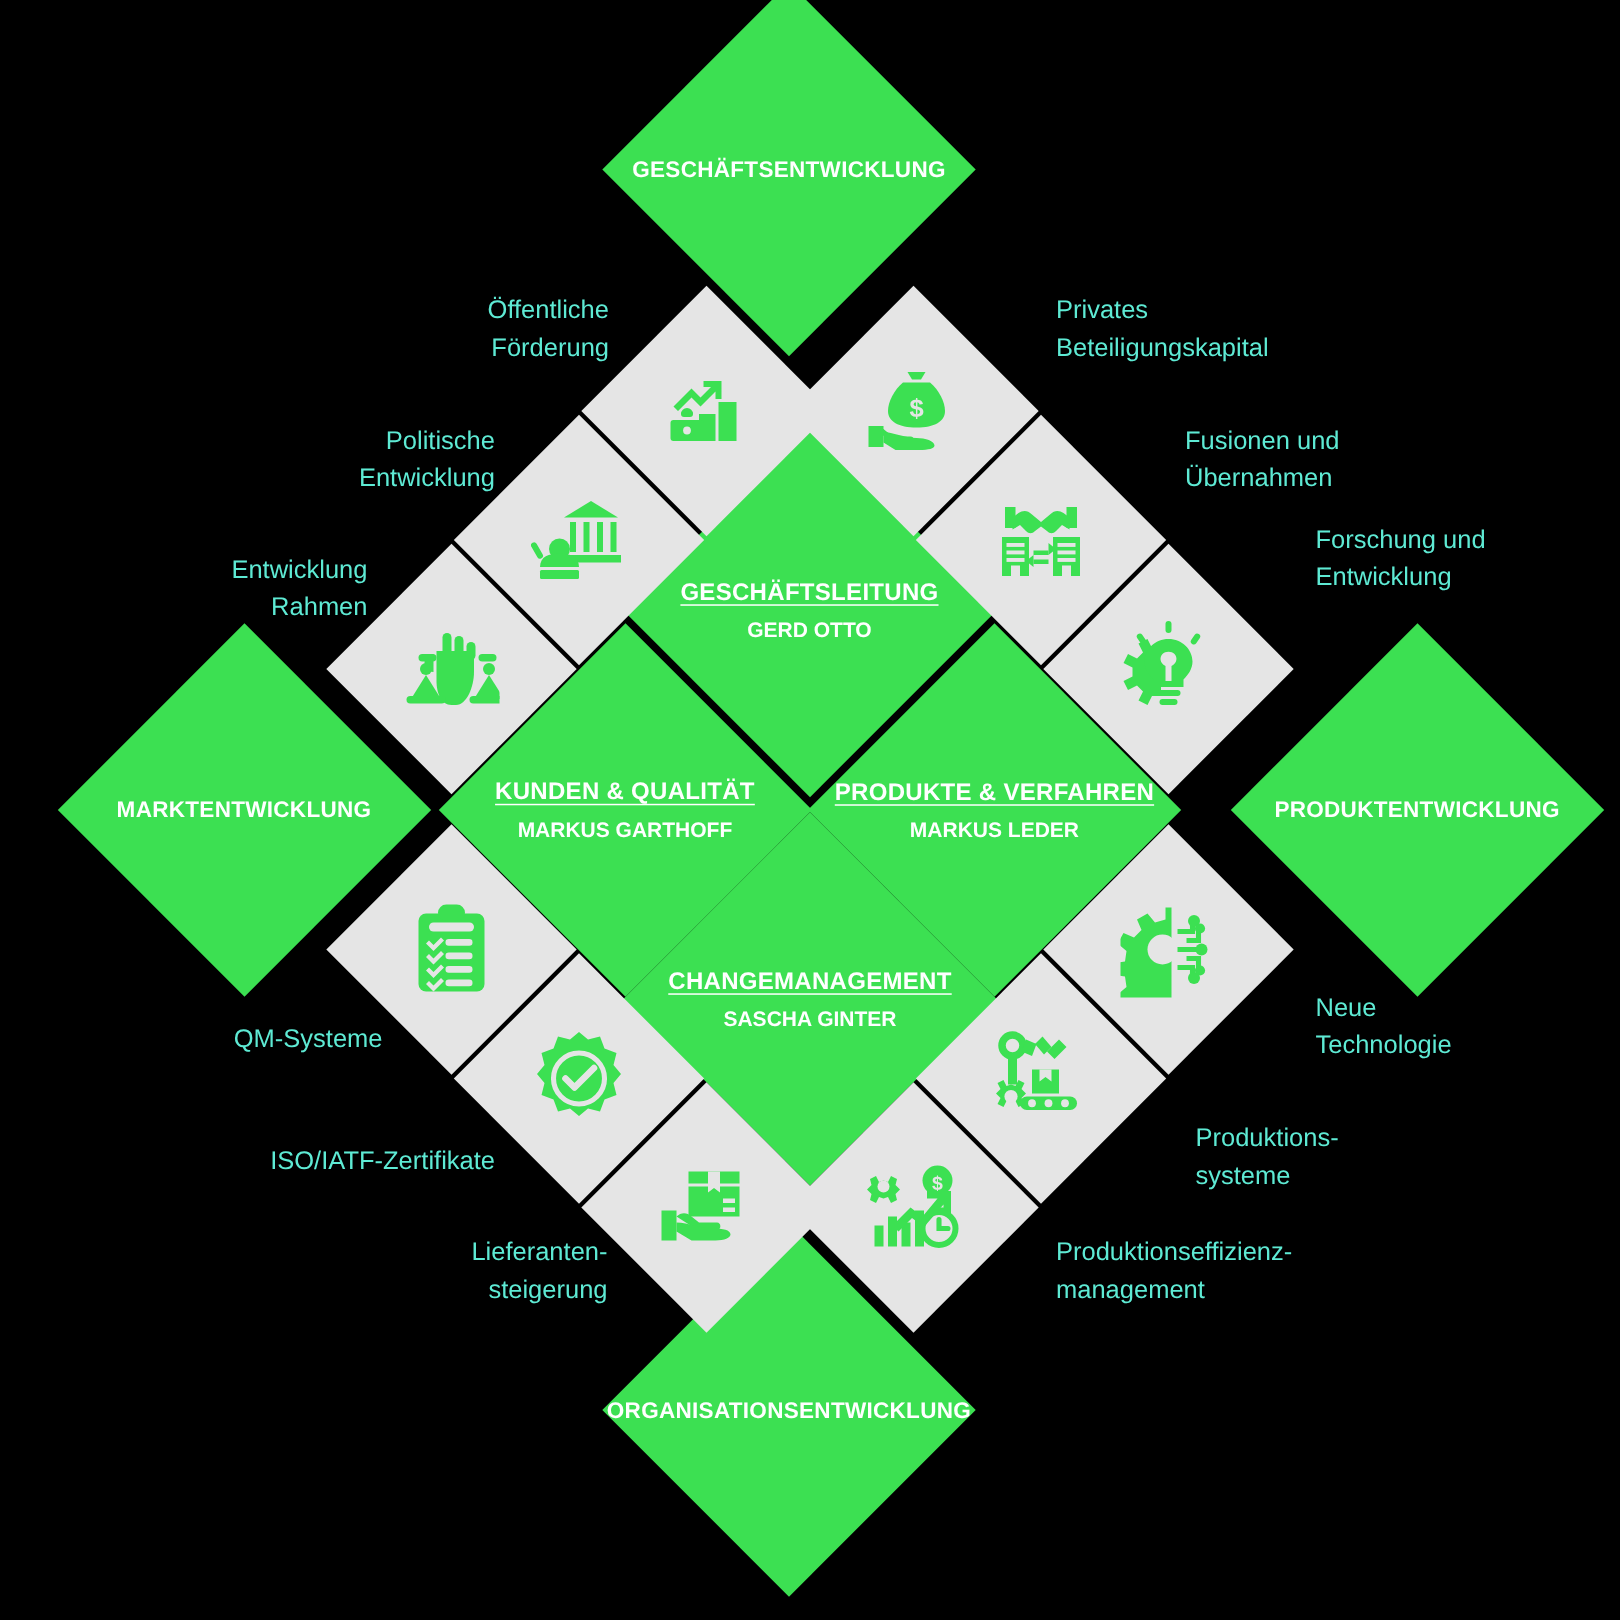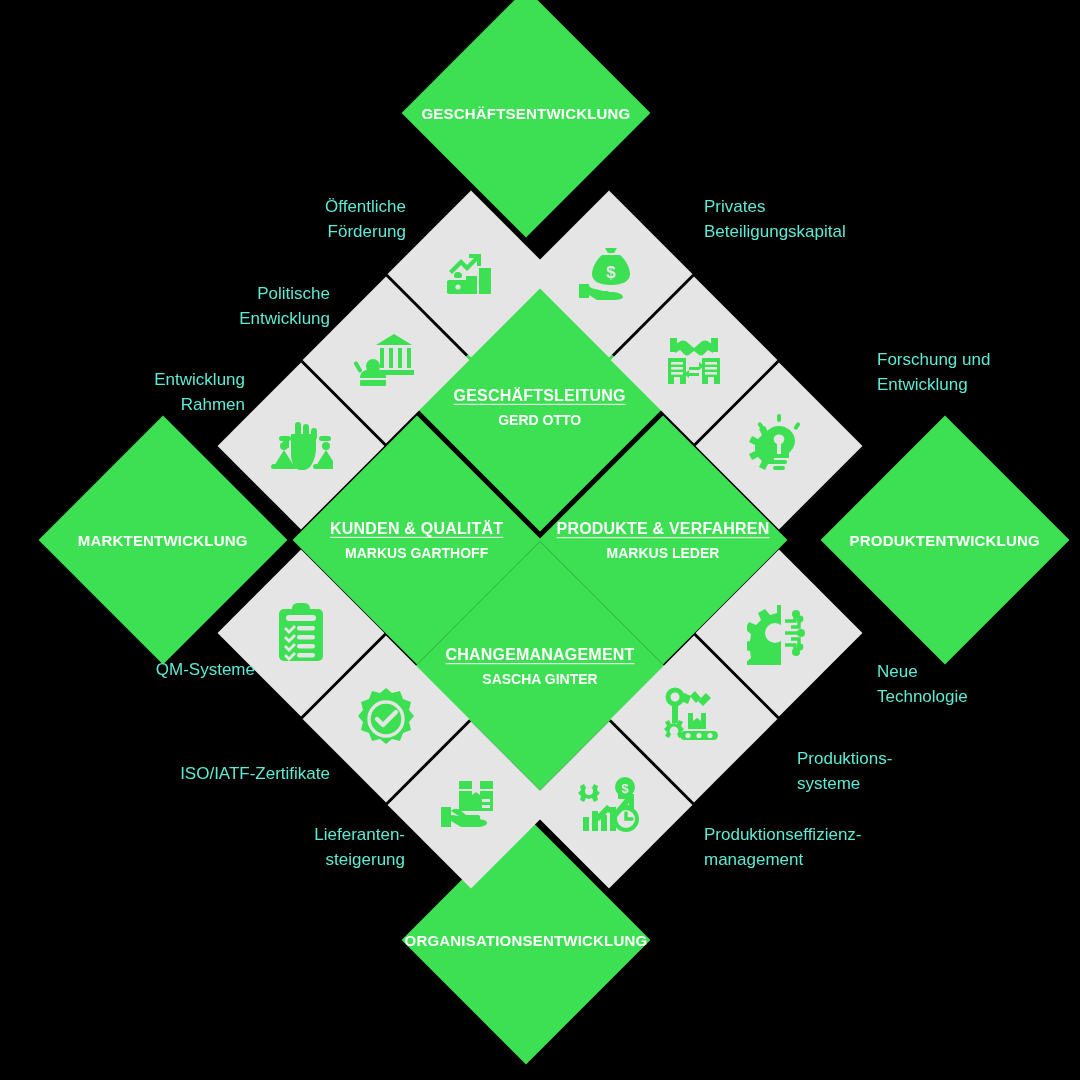--- a/index.html
+++ b/index.html
@@ -329,25 +329,27 @@
 
   <div class="lbl l" style="left:160px;top:282px;width:170px;">Politische
 Entwicklung</div>
 
   <div class="lbl l" style="left:75px;top:368px;width:170px;">Entwicklung
 Rahmen</div>
 
   <div class="lbl r" style="left:682px;top:195px;width:220px;">Privates
 Beteiligungskapital</div>
 
+  <div class="lbl r" style="left:768px;top:282px;width:220px;">Fusionen und
+Übernahmen</div>
 
   <div class="lbl r" style="left:855px;top:348px;width:220px;">Forschung und
 Entwicklung</div>
 
-  <div class="lbl l" style="left:85px;top:658px;width:170px;">QM-Systeme</div>
+  <div class="lbl l" style="left:85px;top:681px;width:170px;">QM-Systeme</div>
 
   <div class="lbl l" style="left:110px;top:762px;width:220px;">ISO/IATF-Zertifikate</div>
 
   <div class="lbl l" style="left:235px;top:823px;width:170px;">Lieferanten-
 steigerung</div>
 
   <div class="lbl r" style="left:855px;top:660px;width:190px;">Neue
 Technologie</div>
 
   <div class="lbl r" style="left:775px;top:747px;width:190px;">Produktions-

